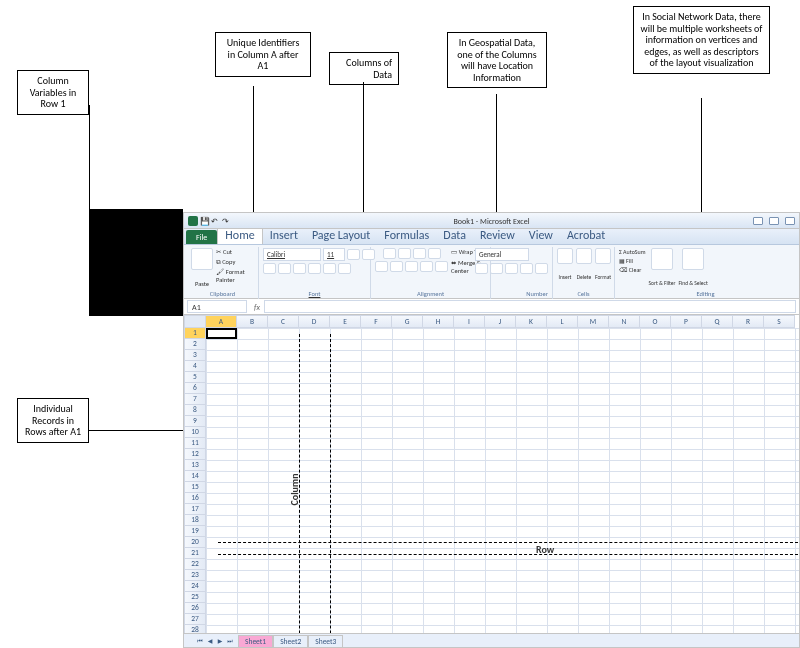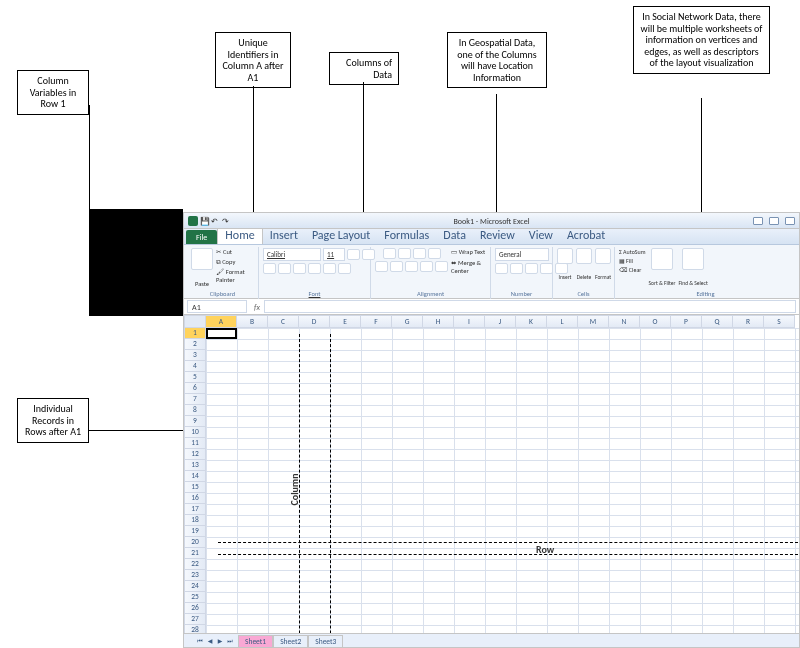--- a/index.html
+++ b/index.html
@@ -75,21 +75,21 @@
              align-items:center; font-size:7.5px; padding-left:12px; gap:0; color:#3b5a82;}
   .nav{display:flex;gap:2px;margin-right:4px;}
   .nav span{width:8px;height:8px;display:inline-flex;align-items:center;justify-content:center;font-size:6px;}
   .sheet { border:1px solid #c5c5c5; border-bottom:none; background:#f9a8d4; padding:1px 6px;}
   .sheet.off{background:#e8effa;}
 </style>
 </head>
 <body>
 
 <div class="callout" style="left:17px;top:70px;width:72px;">Column Variables in Row 1</div>
-<div class="callout" style="left:215px;top:32px;width:76px;">Unique Identifiers in Column A after A1</div>
+<div class="callout" style="left:215px;top:32px;width:96px;">Unique Identifiers in Column A after A1</div>
 <div class="callout" style="left:329px;top:52px;width:70px;text-align:right;">Columns of Data</div>
 <div class="callout" style="left:447px;top:32px;width:100px;">In Geospatial Data, one of the Columns will have Location Information</div>
 <div class="callout" style="left:633px;top:6px;width:137px;">In Social Network Data, there will be multiple worksheets of information on vertices and edges, as well as descriptors of the layout visualization</div>
 <div class="callout" style="left:17px;top:398px;width:72px;">Individual Records in Rows after A1</div>
 
 <div class="leader" style="left:89px;top:105px;width:1px;height:104px;background:none;border-left:1px solid #000;"></div>
 <div class="leader" style="left:89px;top:209px;width:94px;height:107px;">
   <svg width="94" height="107">
       <line x1="0" y1="0" x2="94" y2="107" stroke="#000" stroke-width="1"></line>
     </svg>
@@ -193,21 +193,21 @@
             </div>
         </div>
         <div class="btncol" style="align-items:flex-start;font-size:6.5px;gap:3px;">
           <span>▭ <span>Wrap Text</span></span>
           <span>⬌ <span>Merge &amp; Center</span></span>
         </div>
       </div>
       <div class="lbl">Alignment</div>
     </div>
 
-    <div class="group" style="width:62px;">
+    <div class="group" style="width:62px;align-items:flex-end;">
       <div class="ctrls" style="flex-direction:column;gap:2px;">
         <div class="combo" style="width:54px;">General</div>
         <div class="smrow">
             <div class="sm"></div>
             <div class="sm"></div>
             <div class="sm"></div>
             <div class="sm"></div>
             <div class="sm"></div>
           </div>
       </div>

